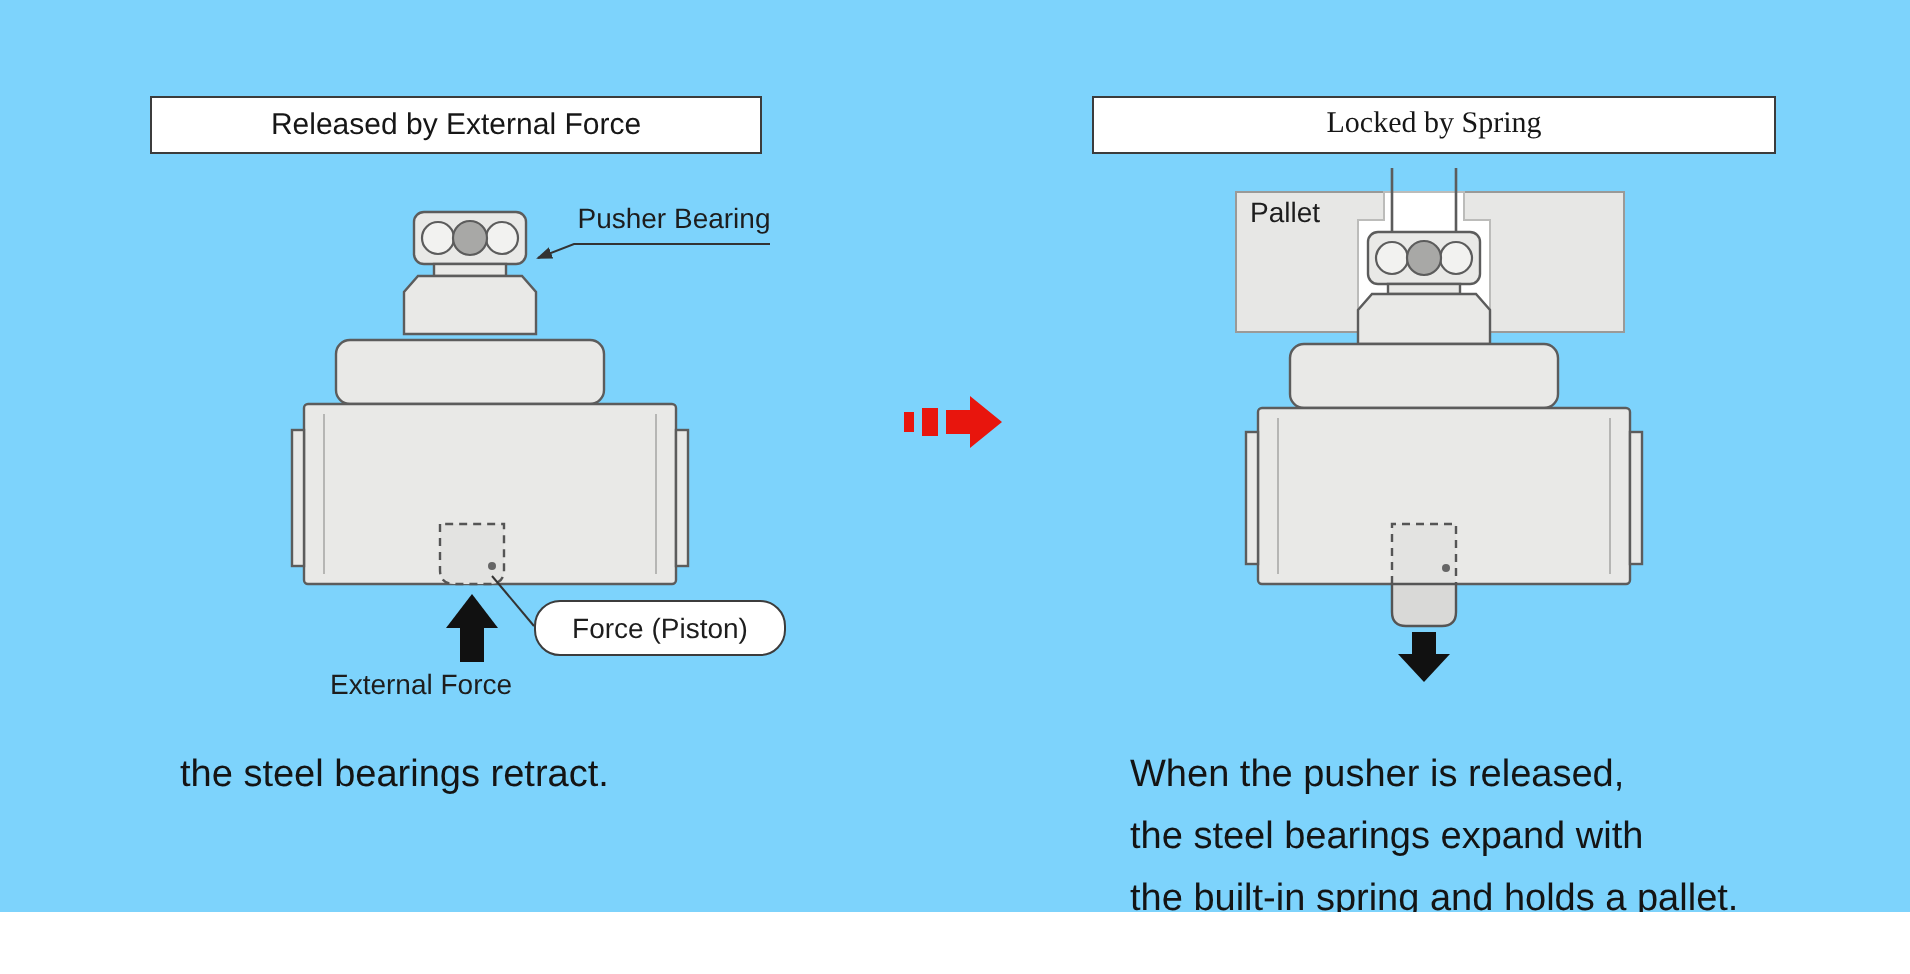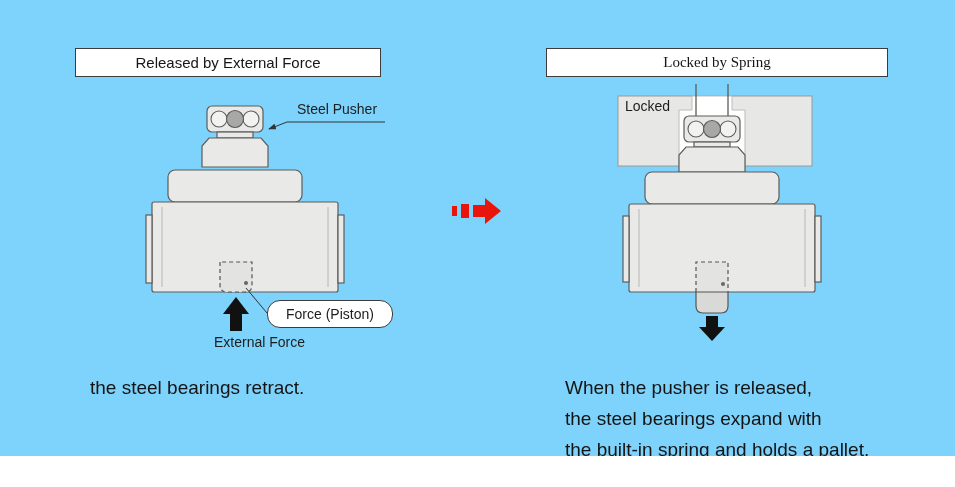--- a/index.html
+++ b/index.html
@@ -70,23 +70,23 @@
     <g fill="#111">
       <polygon points="156,212 143,229 169,229"></polygon>
       <rect x="150" y="229" width="12" height="17"></rect>
     </g>
     <g>
       <polyline points="305,37 207,37 189,44" class="leader" marker-end="url(#ah)"></polyline>
       <line x1="187" y1="228" x2="166" y2="203" class="leader"></line>
     </g>
   </svg>
 
-  <div class="abs small-label" style="left:287px; top:101px; width:100px; text-align:center;">Steel Pusher</div>
+  <div class="abs small-label" style="left:287px; top:101px; width:100px; text-align:center;">Pusher Bearing</div>
   <div class="abs label-box" style="left:267px; top:300px; width:124px; height:26px;">Force (Piston)</div>
-  <div class="abs small-label" style="left:165px; top:334px; width:140px; text-align:right;">External Force</div>
+  <div class="abs small-label" style="left:165px; top:334px; width:140px; text-align:left;">External Force</div>
 
   <svg class="abs" style="left:452px; top:196px;" width="50" height="30" viewBox="0 0 50 30">
     <g fill="#e8150d">
       <rect x="0" y="10" width="5" height="10"></rect>
       <rect x="9" y="8" width="8" height="14"></rect>
       <path d="M21,9 L33,9 L33,2 L49,15 L33,28 L33,21 L21,21 Z"></path>
     </g>
   </svg>
 
   <svg class="abs" style="left:560px; top:80px;" width="345" height="285" viewBox="0 0 345 285">
@@ -119,21 +119,21 @@
       <path d="M136,212 L136,182 L168,182 L168,212" fill="none" stroke="#555" stroke-width="1.2" stroke-dasharray="4 3"></path>
       <path d="M136,212 L136,226 Q136,233 143,233 L161,233 Q168,233 168,226 L168,212 Z" fill="#d9d9d7" stroke="#555" stroke-width="1.2"></path>
       <circle cx="163" cy="204" r="2" fill="#666"></circle>
     </g>
     <g fill="#111">
       <rect x="146" y="236" width="12" height="11"></rect>
       <polygon points="139,247 165,247 152,261"></polygon>
     </g>
   </svg>
 
-  <div class="abs small-label" style="left:625px; top:98px;">Locked</div>
+  <div class="abs small-label" style="left:625px; top:98px;">Pallet</div>
 
   <div class="abs caption" style="left:90px; top:372px;">
     <div>the steel bearings retract.</div>
   </div>
   <div class="abs caption" style="left:565px; top:372px;">
     <div>When the pusher is released,</div>
     <div>the steel bearings expand with</div>
     <div>the built-in spring and holds a pallet.</div>
   </div>
 

